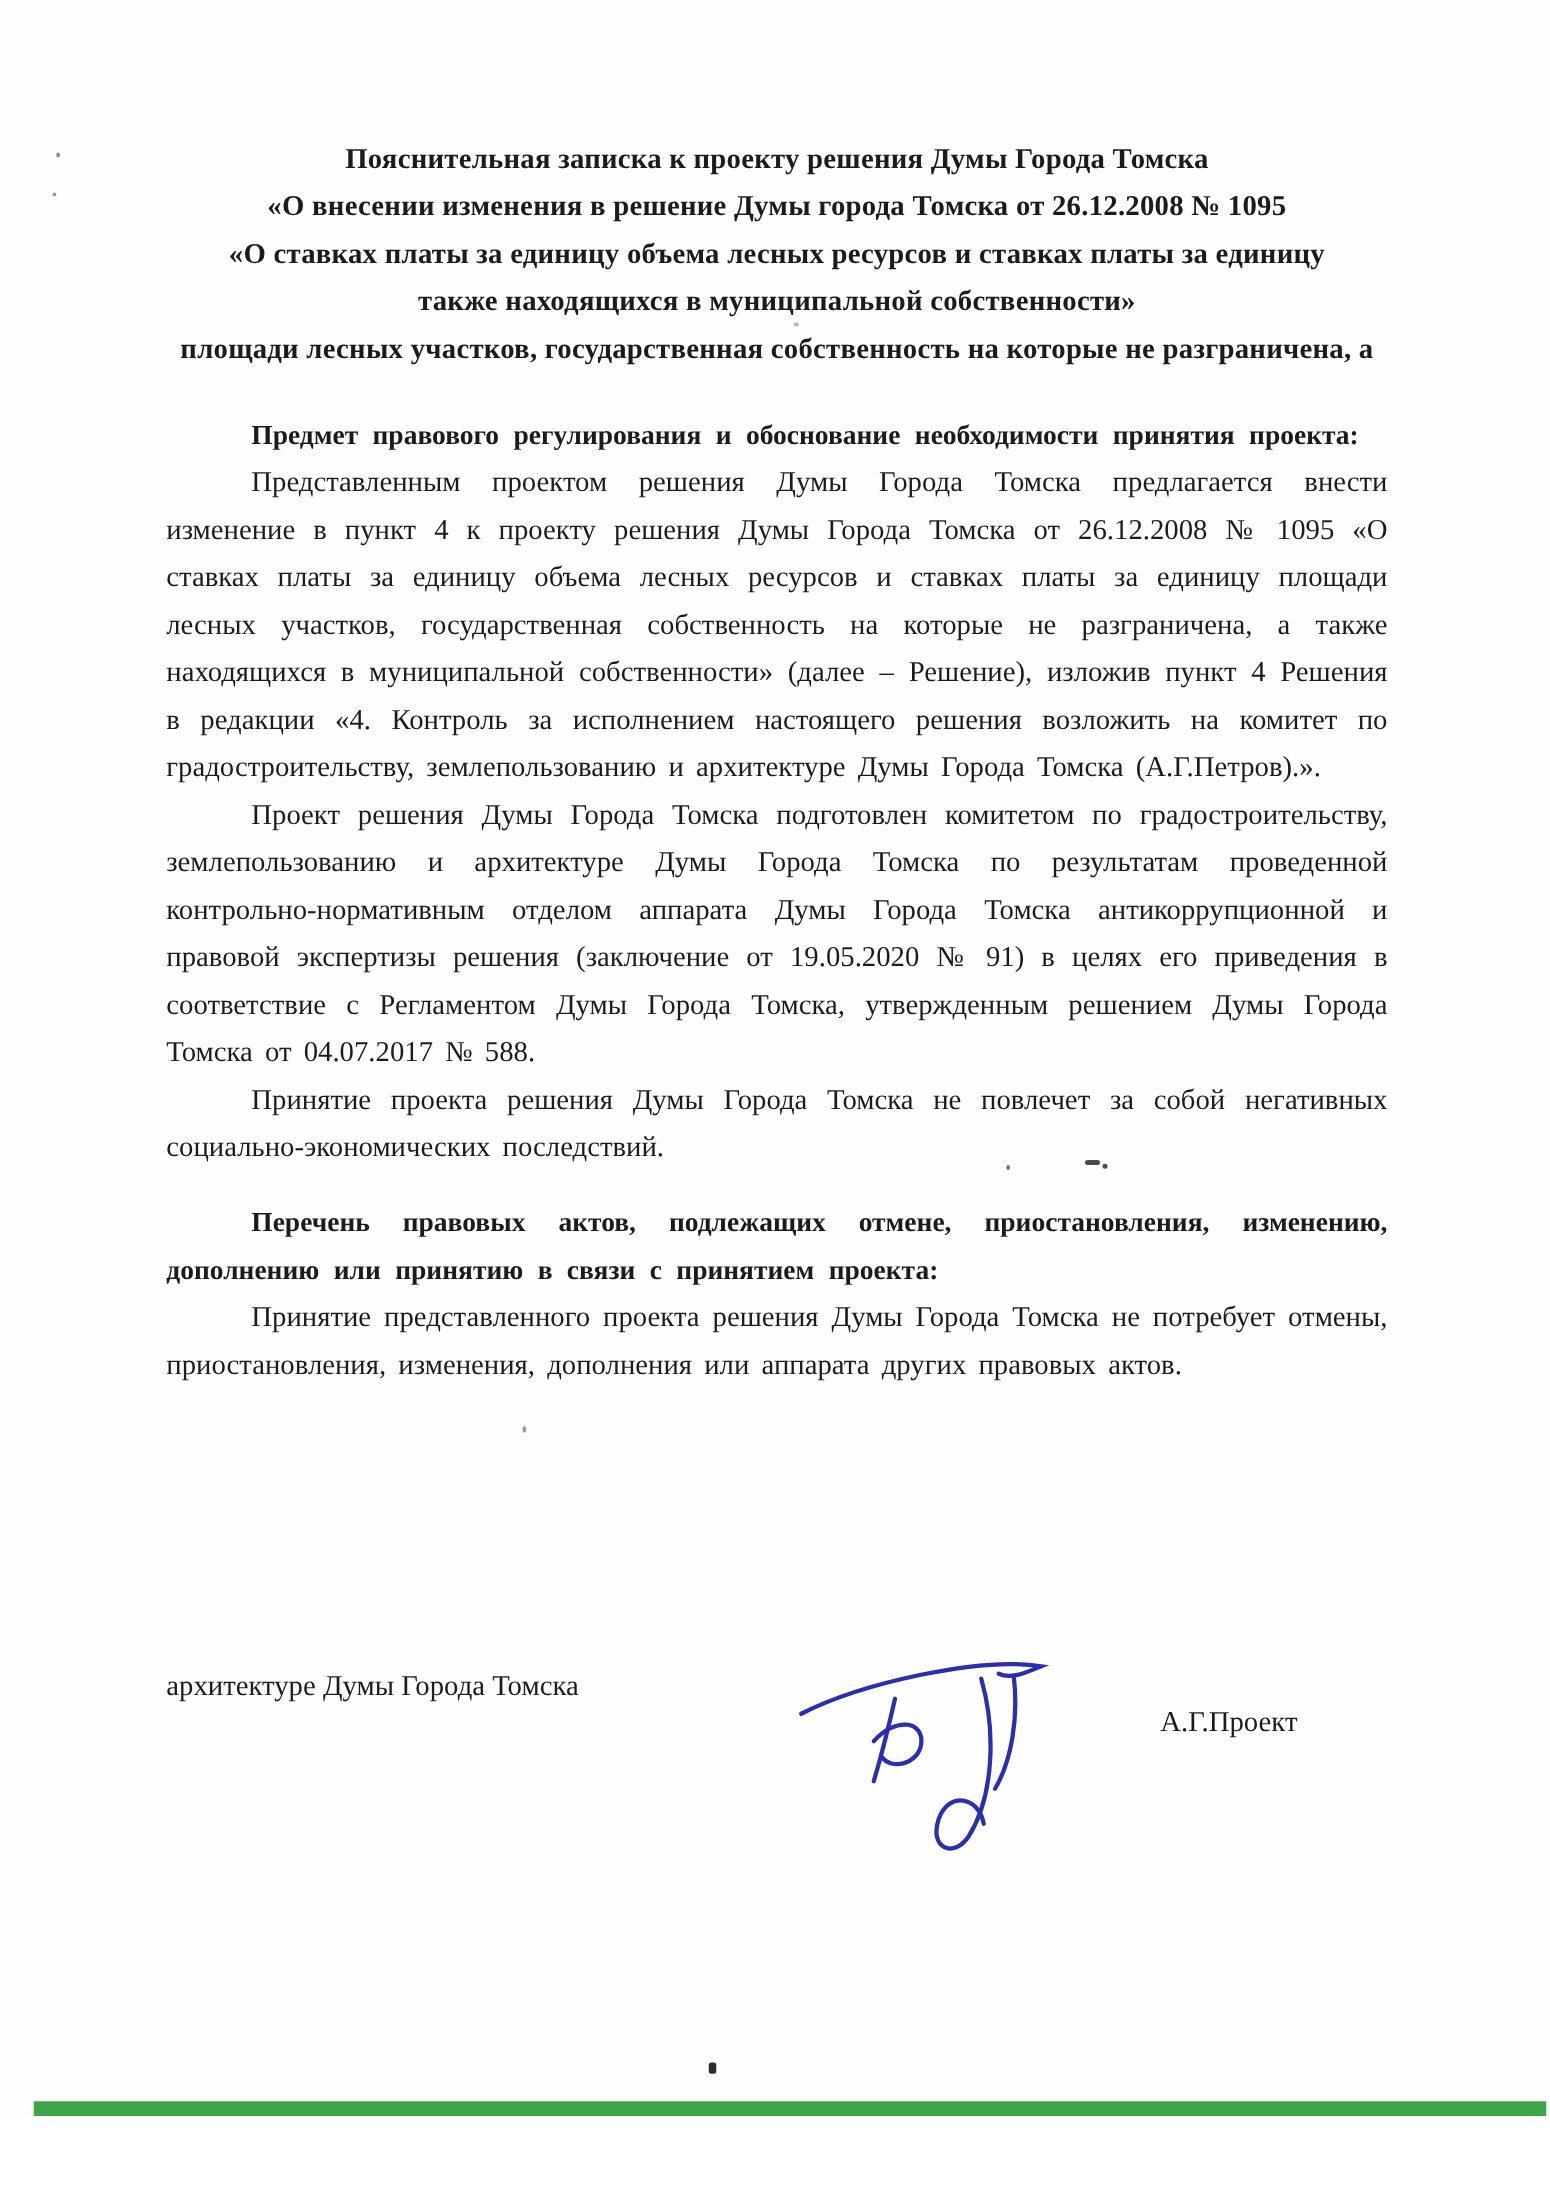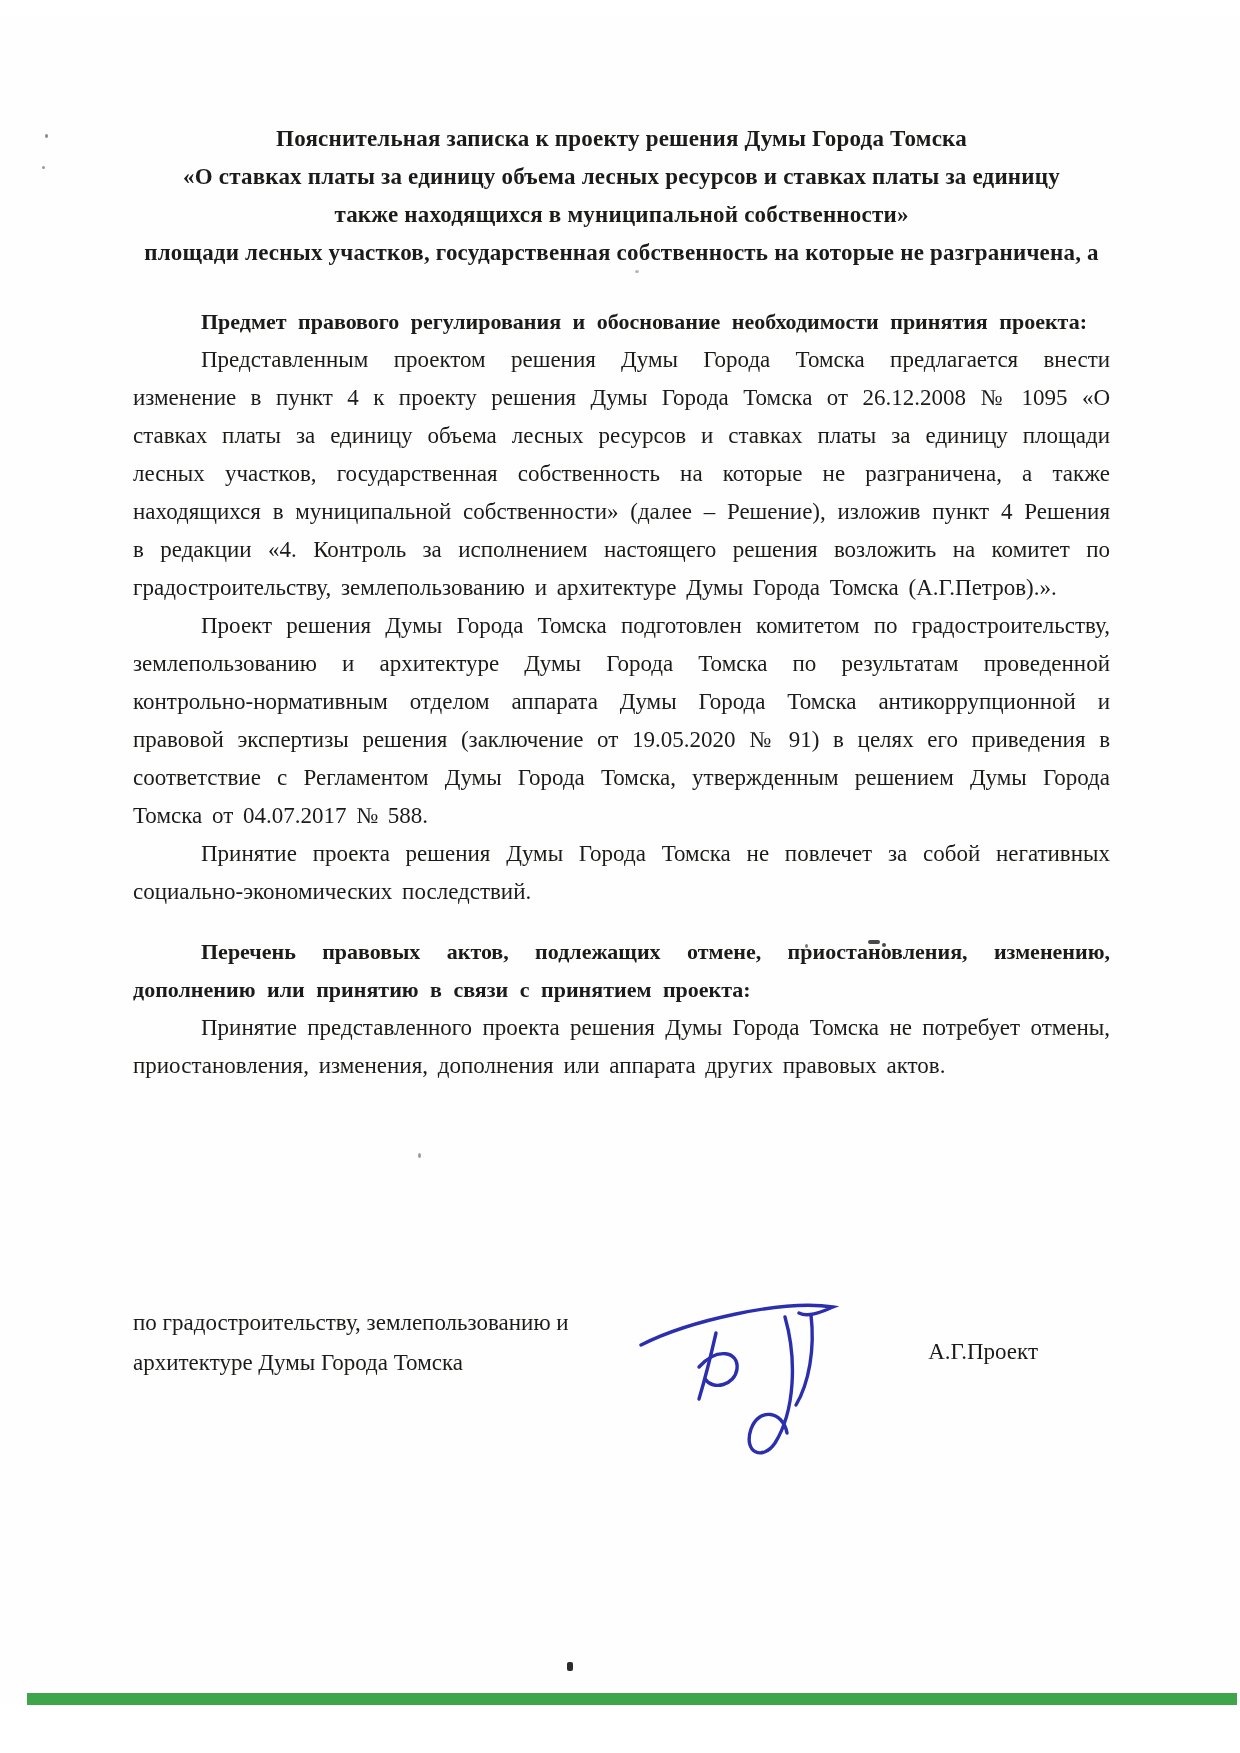--- a/index.html
+++ b/index.html
@@ -4,21 +4,21 @@
 <style>
   html, body {
     margin: 0;
     padding: 0;
     background: #ffffff;
   }
   .page {
     position: relative;
     width: 1240px;
     height: 1689px;
-    margin: 16px auto;
+    margin: 4px auto;
     background: #fefefe;
     overflow: hidden;
     font-family: "Liberation Serif", "DejaVu Serif", serif;
     color: var(--text, #1b1b19);
   }
   .content {
     position: absolute;
     left: 133px;
     right: 130px;
     top: 104px;
@@ -93,38 +93,38 @@
 </style>
 </head>
 <body>
 
 <div class="page">
 
   <div class="content">
 
     <div class="title-block">
       <div>Пояснительная записка к проекту решения Думы Города Томска</div>
+      <div>«О внесении изменения в решение Думы города Томска от 26.12.2008 № 1095</div>
       <div>«О ставках платы за единицу объема лесных ресурсов и ставках платы за единицу</div>
       <div>также находящихся в муниципальной собственности»</div>
       <div>площади лесных участков, государственная собственность на которые не разграничена, а</div>
     </div>
 
     <p class="section-heading heading-1">Предмет правового регулирования и обоснование необходимости принятия проекта:</p>
 
     <p class="para">Представленным проектом решения Думы Города Томска предлагается внести изменение в пункт 4 к проекту решения Думы Города Томска от 26.12.2008 № 1095 «О ставках платы за единицу объема лесных ресурсов и ставках платы за единицу площади лесных участков, государственная собственность на которые не разграничена, а также находящихся в муниципальной собственности» (далее – Решение), изложив пункт 4 Решения в редакции «4. Контроль за исполнением настоящего решения возложить на комитет по градостроительству, землепользованию и архитектуре Думы Города Томска (А.Г.Петров).».</p>
     <p class="para">Проект решения Думы Города Томска подготовлен комитетом по градостроительству, землепользованию и архитектуре Думы Города Томска по результатам проведенной контрольно-нормативным отделом аппарата Думы Города Томска антикоррупционной и правовой экспертизы решения (заключение от 19.05.2020 № 91) в целях его приведения в соответствие с Регламентом Думы Города Томска, утвержденным решением Думы Города Томска от 04.07.2017 № 588.</p>
     <p class="para">Принятие проекта решения Думы Города Томска не повлечет за собой негативных социально-экономических последствий.</p>
 
     <p class="section-heading heading-2">Перечень правовых актов, подлежащих отмене, приостановления, изменению, дополнению или принятию в связи с принятием проекта:</p>
 
     <p class="para">Принятие представленного проекта решения Думы Города Томска не потребует отмены, приостановления, изменения, дополнения или аппарата других правовых актов.</p>
 
     <div class="signature-block">
       <div class="signature-left">
-        <div>по градостроительству, землепользованию и</div>
         <div>архитектуре Думы Города Томска</div>
       </div>
 
       <svg class="signature-scribble" viewBox="0 0 250 190" fill="none" xmlns="http://www.w3.org/2000/svg">
         <g stroke="#2b2fae" stroke-width="3.4" stroke-linecap="round" fill="none">
           <path d="M8,58 C55,34 150,12 200,20 C190,24 176,31 166,26"></path>
           <path d="M83,46 C78,68 72,92 66,112"></path>
           <path d="M66,80 C84,60 106,64 104,82 C102,98 80,104 72,92"></path>
           <path d="M152,30 C164,72 162,124 142,156 C130,174 110,166 118,142 C126,120 150,124 154,146"></path>
           <path d="M178,28 C182,62 176,96 163,118"></path>

